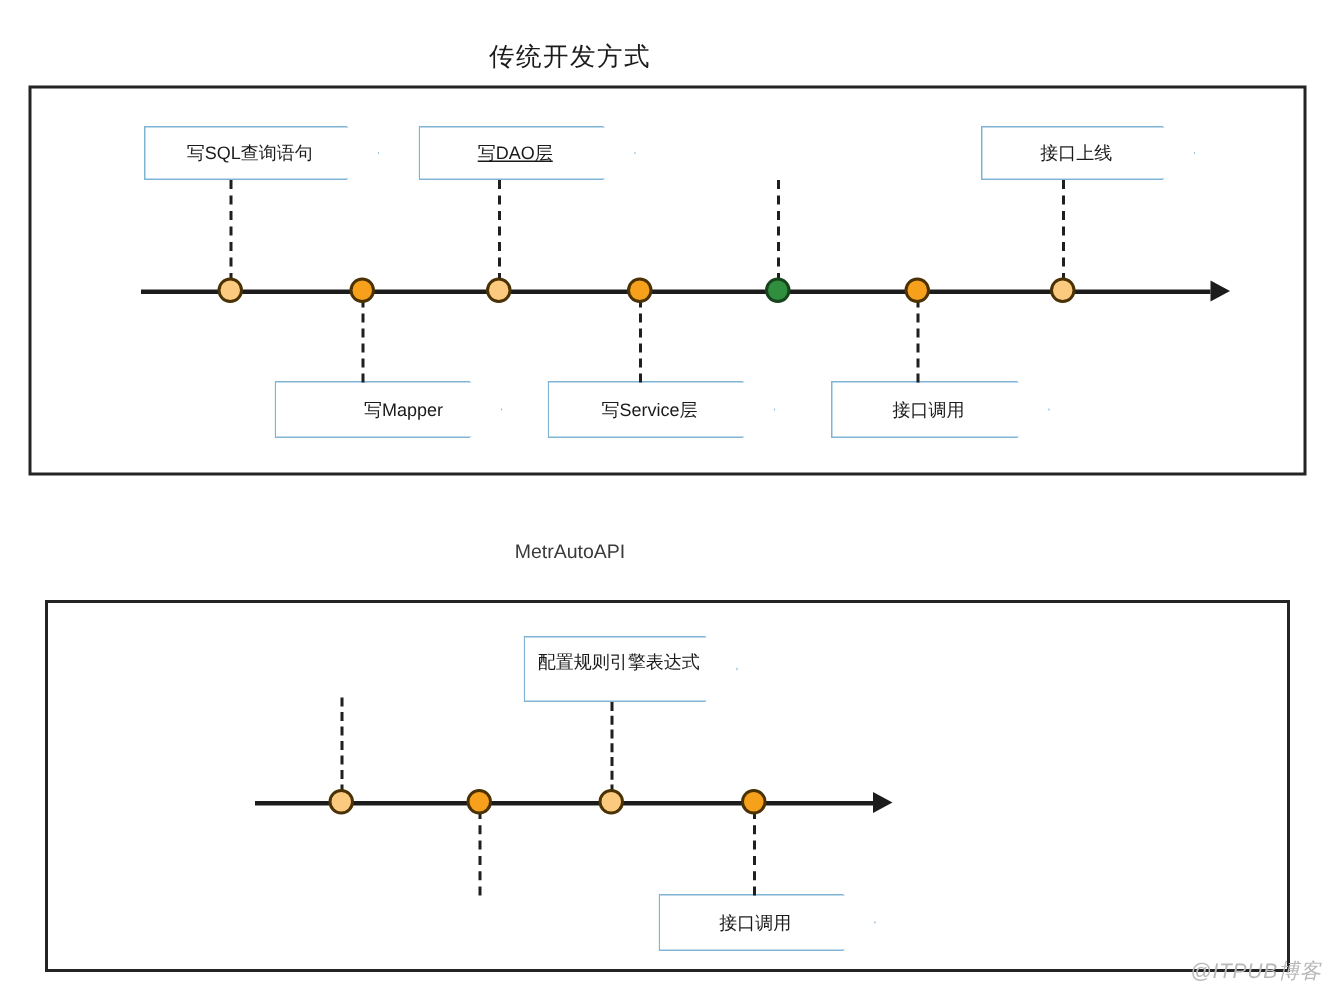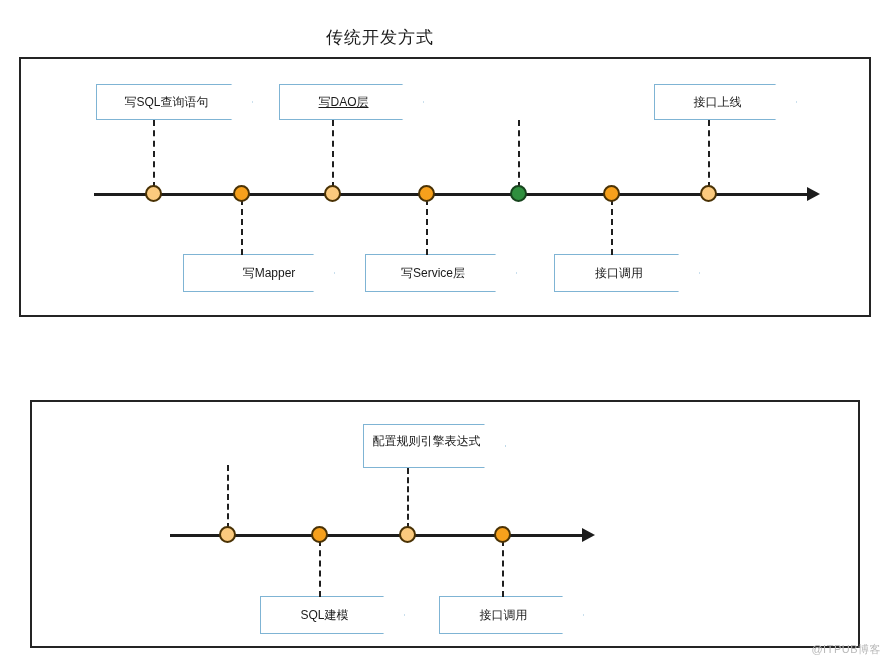--- a/index.html
+++ b/index.html
@@ -109,24 +109,25 @@
     padding: 0 20px 0 4px;
     clip-path: polygon(0 0, calc(100% - 22px) 0, 100% 50%, calc(100% - 22px) 100%, 0 100%);
   }
   .chevron .chev-label { display: block; }
 
   
   .watermark {
     position: absolute;
     right: 8px;
     bottom: 6px;
-    font-size: 11px;
+    font-size: 14px;
     color: #b9b9b9;
     letter-spacing: 0.5px;
     white-space: nowrap;
+    font-style: italic;
   }
 </style>
 </head>
 <body>
 
 <div class="stage">
 
   <div class="panel-title title-main">传统开发方式</div>
 
   <div class="panel" id="panel-traditional">
@@ -165,33 +166,31 @@
 
     <div class="dot orange-pale" style="left:124px; top:126px;"></div>
     <div class="dot orange" style="left:212px; top:126px;"></div>
     <div class="dot orange-pale" style="left:303px; top:126px;"></div>
     <div class="dot orange" style="left:397px; top:126px;"></div>
     <div class="dot green" style="left:489px; top:126px;"></div>
     <div class="dot orange" style="left:582px; top:126px;"></div>
     <div class="dot orange-pale" style="left:679px; top:126px;"></div>
   </div>
 
+  <div class="panel-title title-sub">MetrAutoAPI</div>
 
   <div class="panel" id="panel-auto">
 
     <div class="axis" style="left:138px; top:132px; width:412px;"></div>
     <div class="axis-head" style="left:550px; top:126px;"></div>
 
-    <div class="chevron" style="left:331px; top:22px; width:143px; height:44px; padding:0 22px 10px 6px;">
+    <div class="chevron" style="left:317px; top:22px; width:143px; height:44px; padding:0 22px 10px 6px;">
       <span class="chev-label">配置规则引擎表达式</span>
     </div>
 
-    <div class="chevron" style="left:228px; top:194px; width:145px; height:38px;">
-      <span class="chev-label">SQL建模</span>
-    </div>
     <div class="chevron" style="left:407px; top:194px; width:145px; height:38px;">
       <span class="chev-label">接口调用</span>
     </div>
 
     <div class="connector" style="left:195px; top:63px; height:64px;"></div>
     <div class="connector" style="left:375px; top:66px; height:61px;"></div>
 
     <div class="connector" style="left:287px; top:138px; height:57px;"></div>
     <div class="connector" style="left:470px; top:138px; height:57px;"></div>
 

